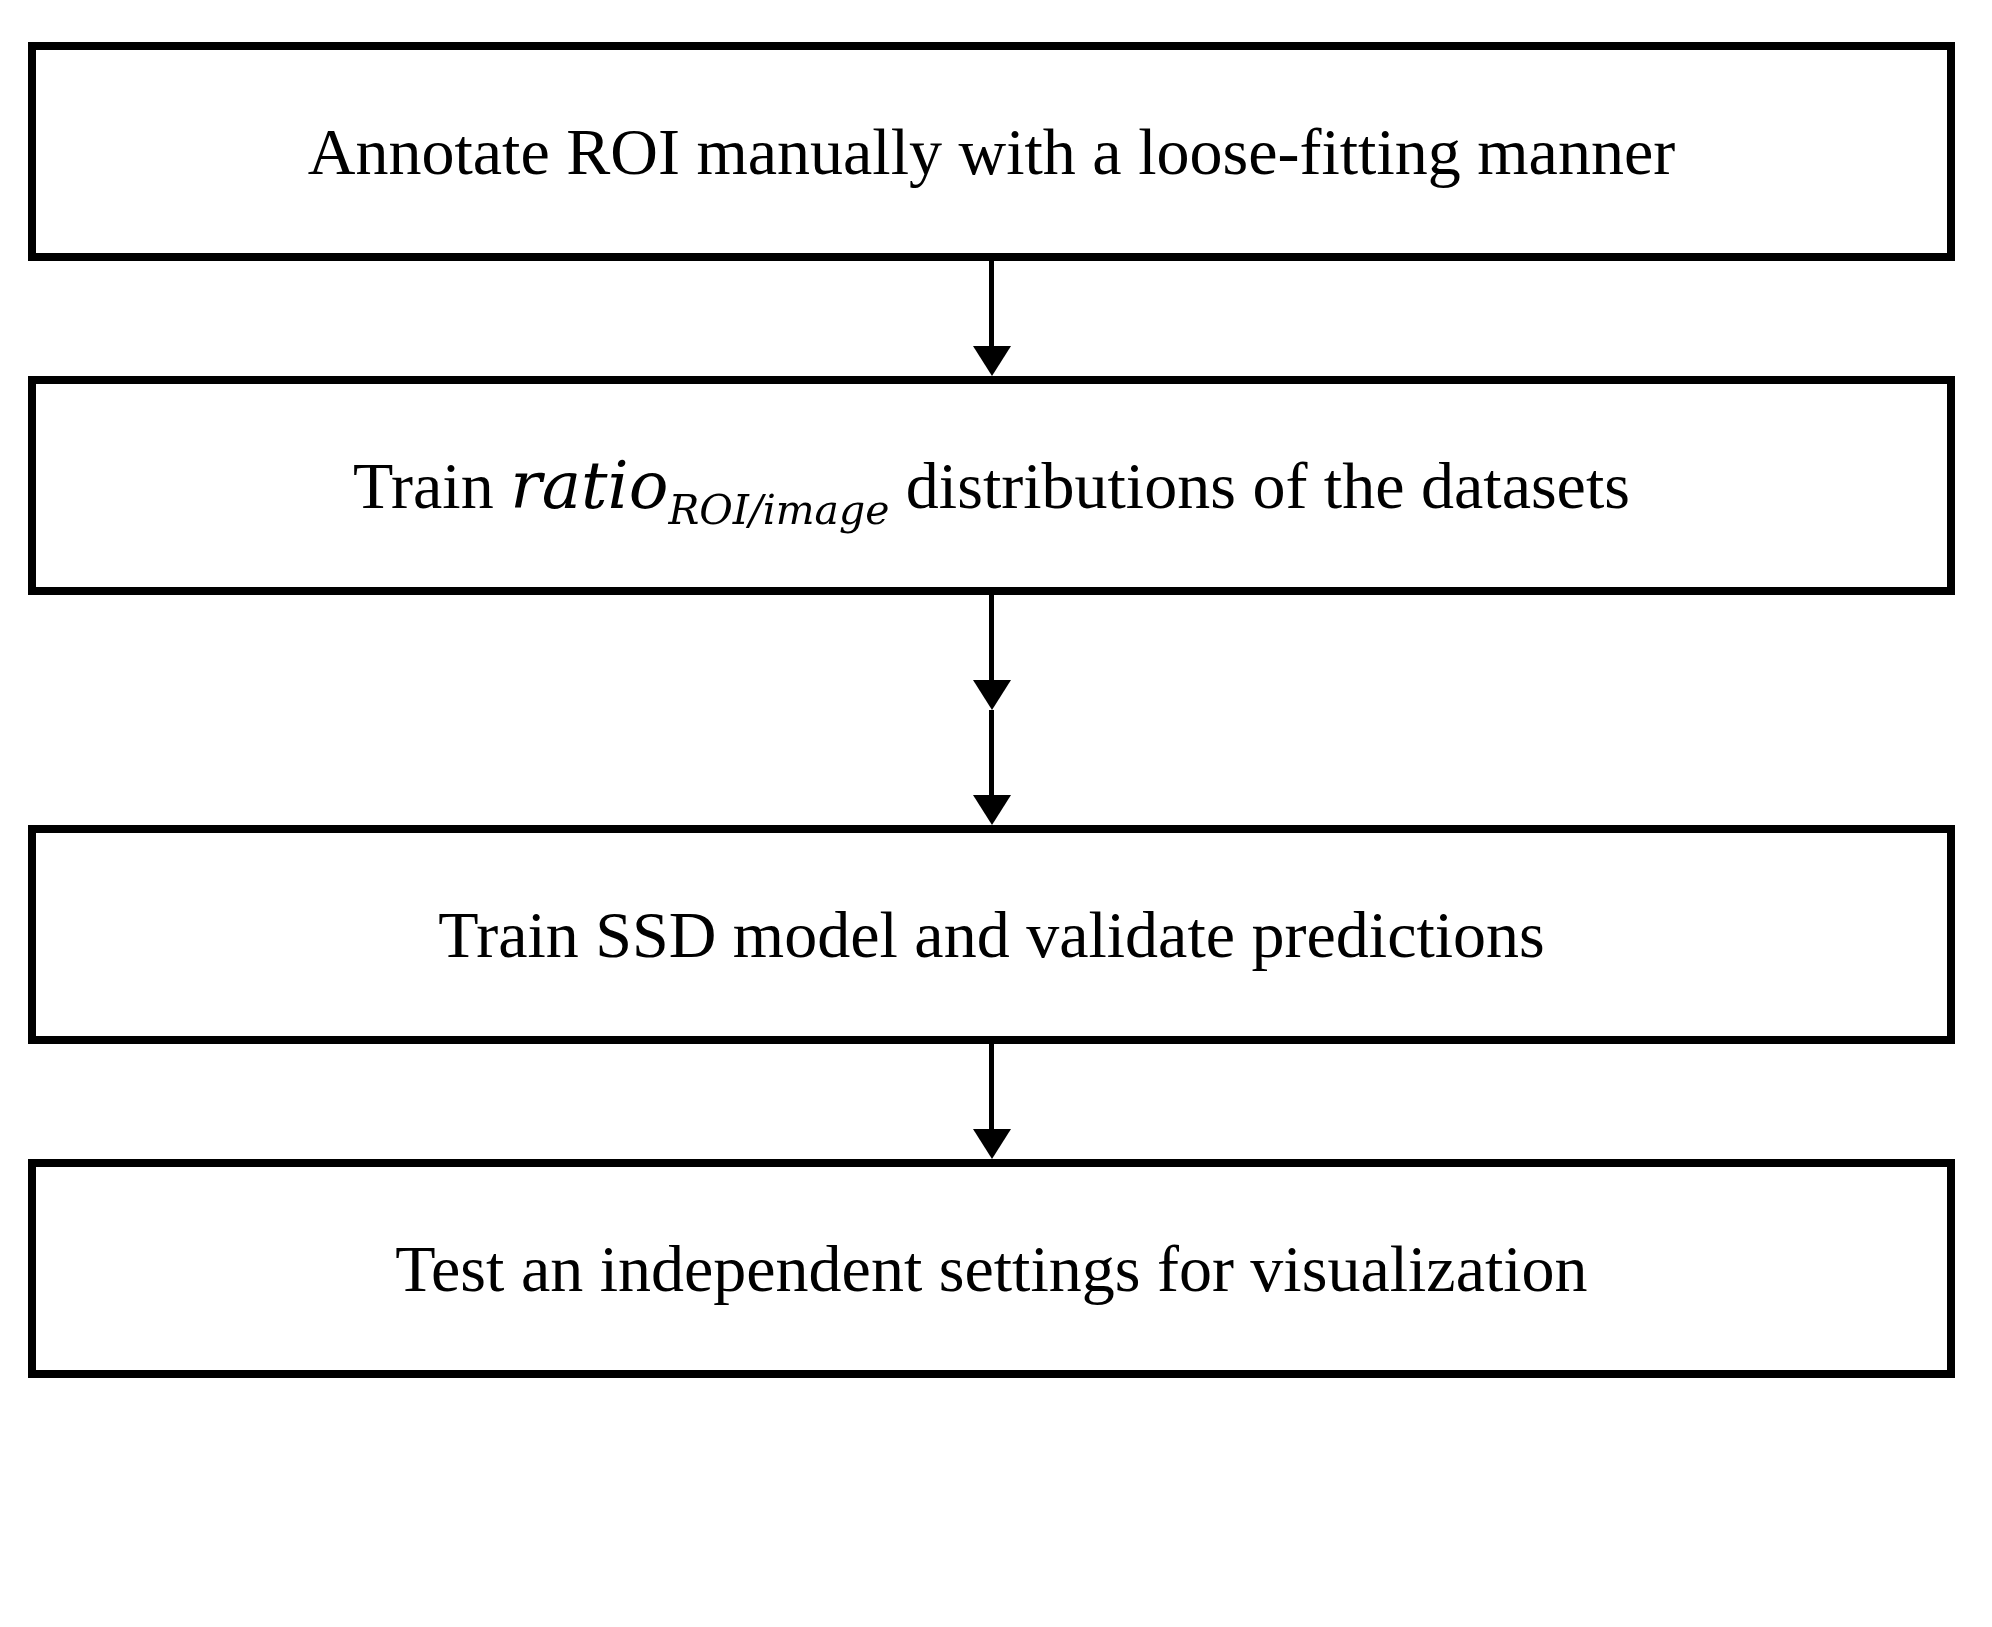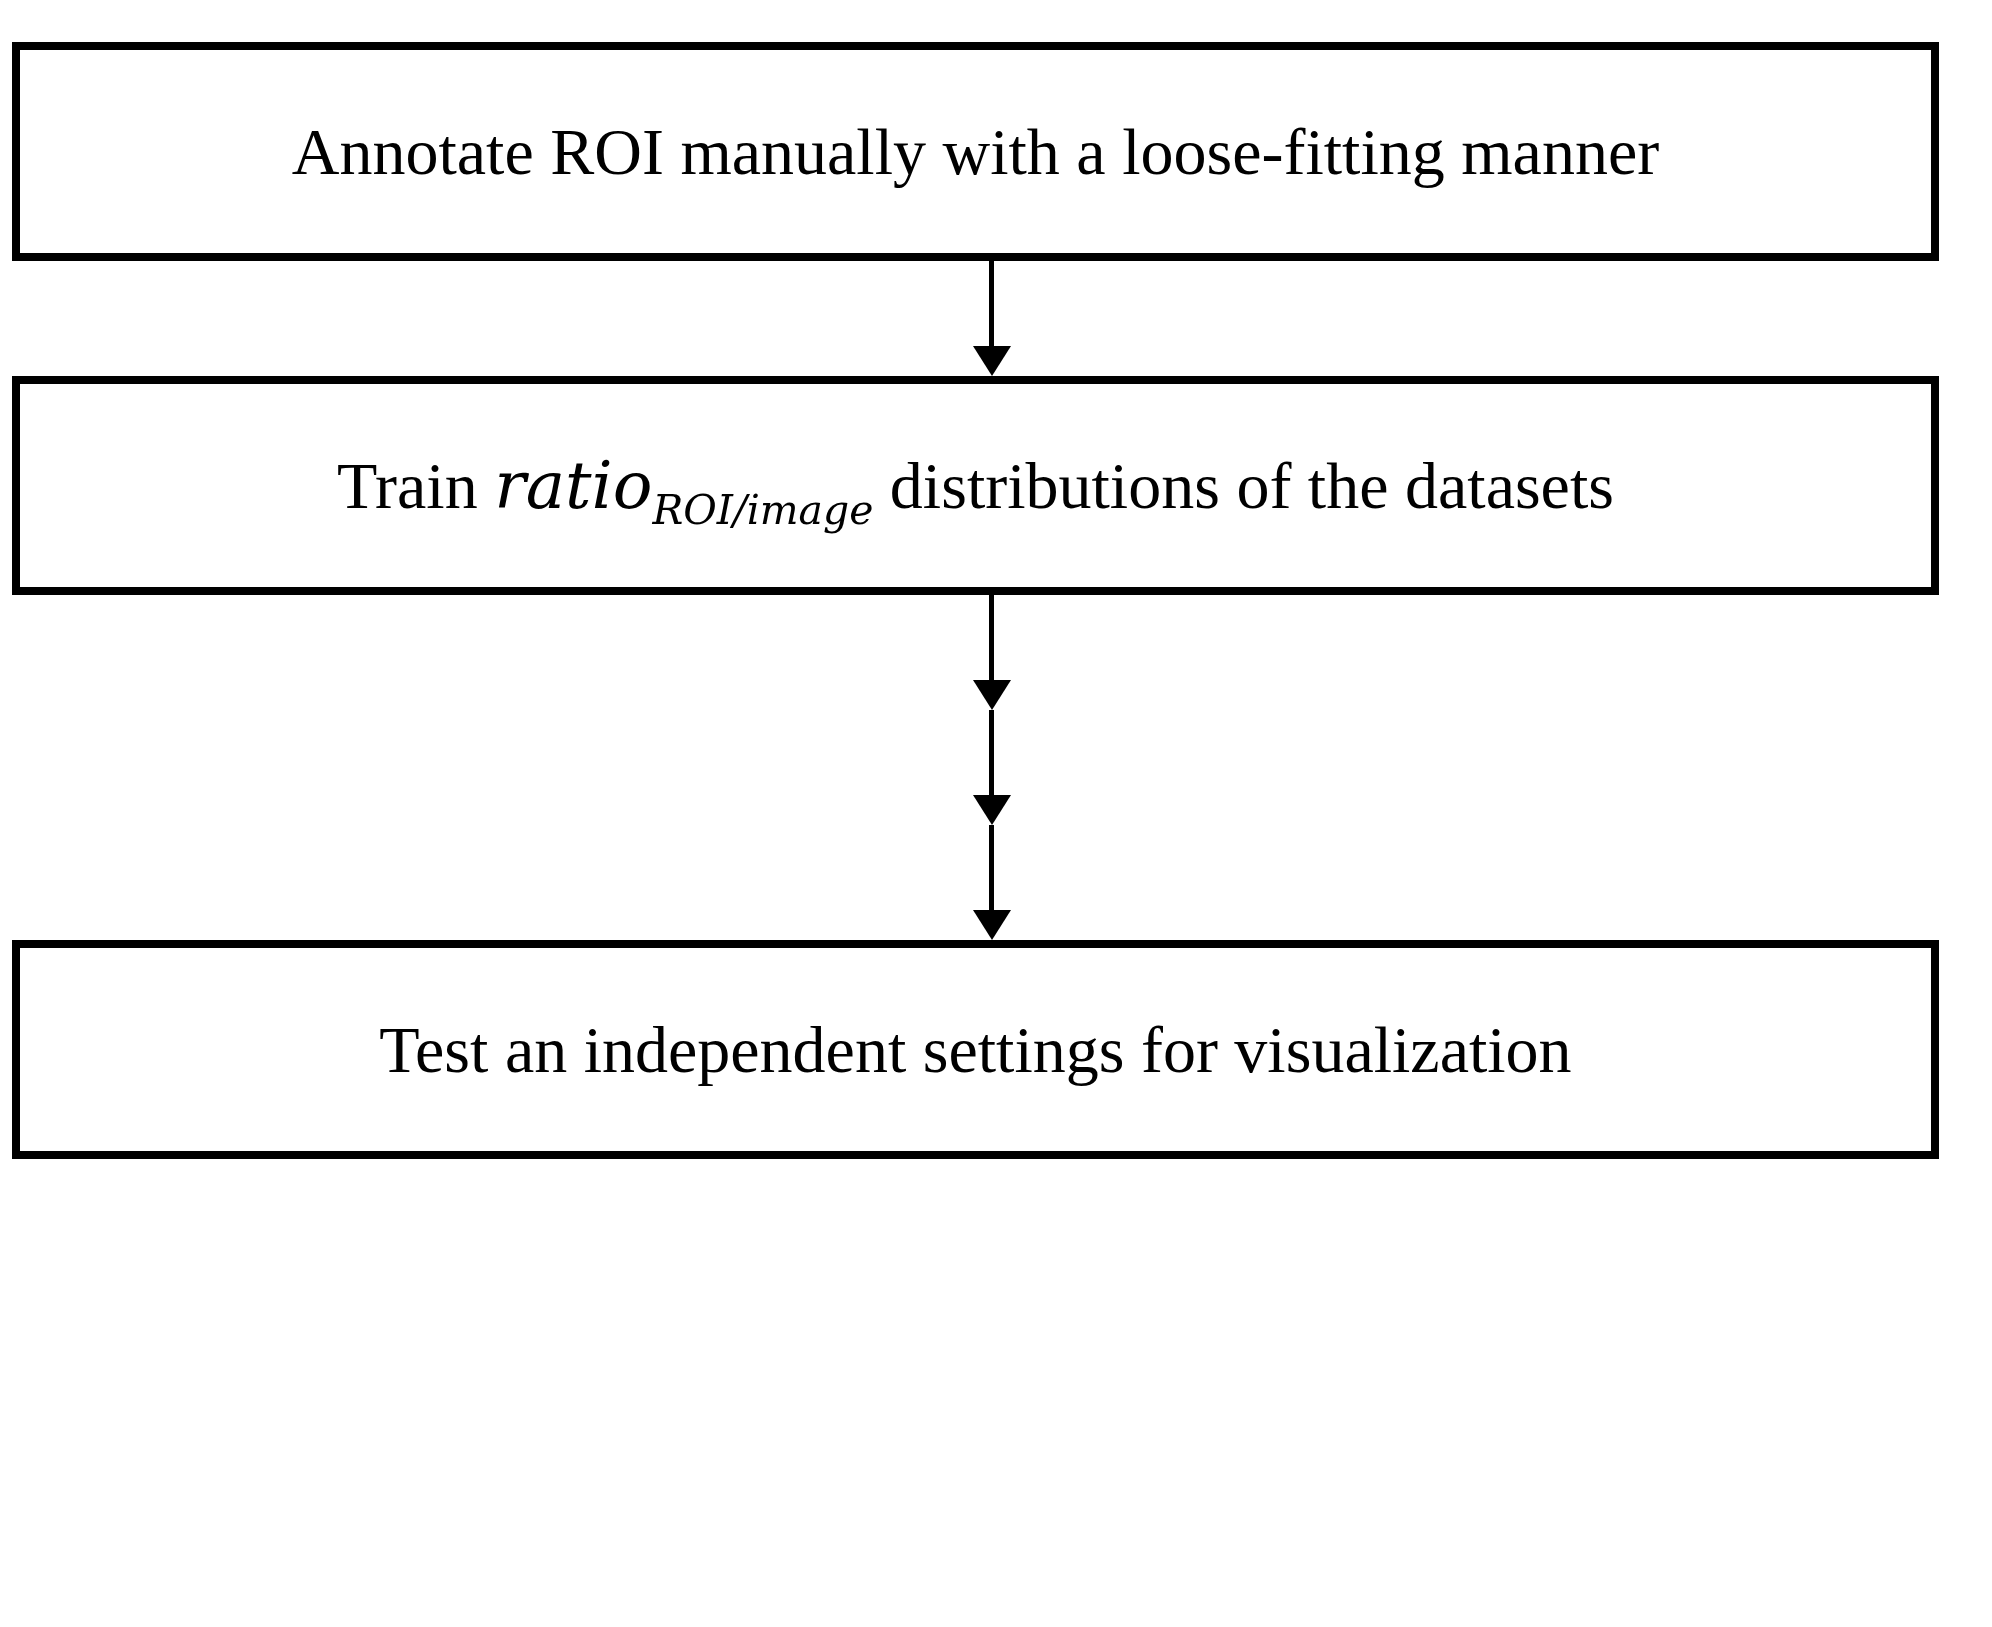--- a/index.html
+++ b/index.html
@@ -9,21 +9,21 @@
   }
   .canvas {
     position: relative;
     width: 1992px;
     height: 1627px;
     background: #ffffff;
     padding-top: 42px;
     overflow: hidden;
   }
   .flow-box {
-    margin-left: 12px;
+    margin-left: 28px;
     width: 1927px;
     height: 219px;
     border: 8px solid #000000;
     background: #ffffff;
     display: flex;
     align-items: center;
     justify-content: center;
     text-align: center;
   }
   .step-text {
@@ -90,20 +90,23 @@
     <div class="arrow-line"></div>
     <div class="arrow-head"></div>
   </div>
 
 
   <div class="arrow">
     <div class="arrow-line"></div>
     <div class="arrow-head"></div>
   </div>
 
+  <div class="flow-box">
+    <span class="step-text">Train SSD model and validate predictions</span>
+  </div>
 
   <div class="arrow">
     <div class="arrow-line"></div>
     <div class="arrow-head"></div>
   </div>
 
   <div class="flow-box">
     <span class="step-text">Test an independent settings for visualization</span>
   </div>
 

